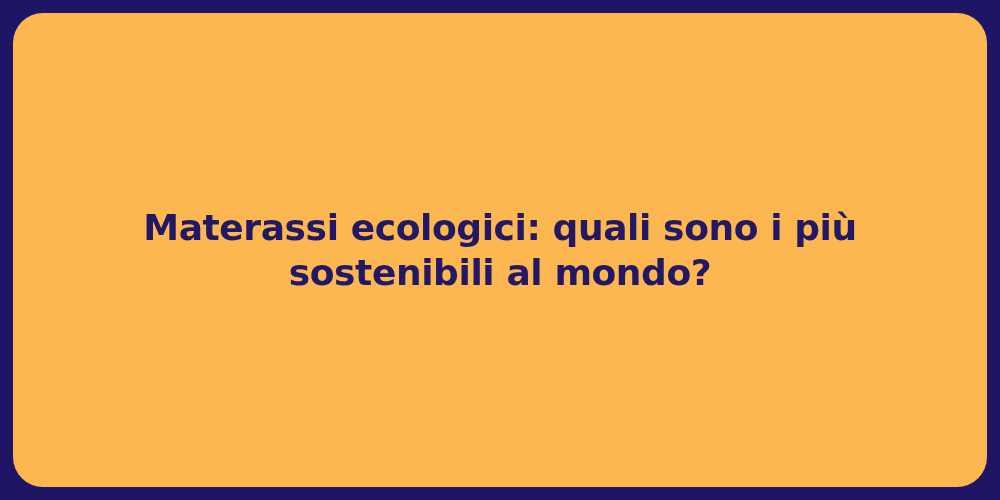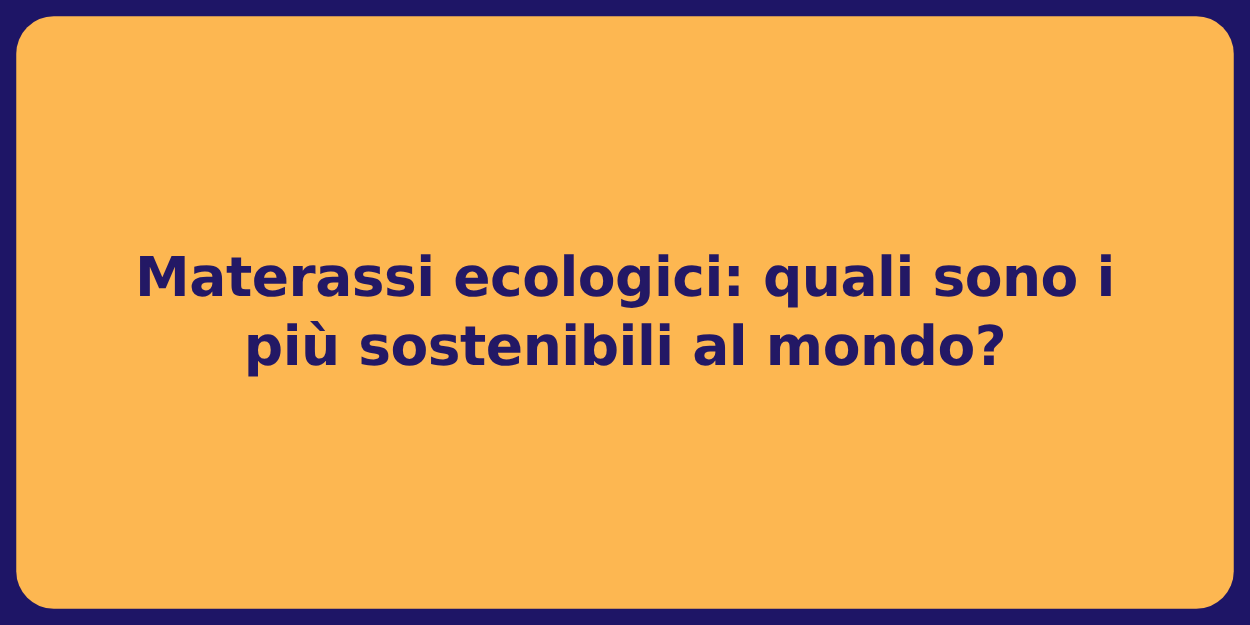--- a/index.html
+++ b/index.html
@@ -35,21 +35,21 @@
     align-items: center;
     justify-content: center;
     text-align: center;
     padding: 0 40px;
   }
 
   #banner-headline {
     margin: 18px;
     color: #231865;
     font-family: "DejaVu Sans", "Liberation Sans", sans-serif;
-    font-size: 44px;
+    font-size: 36px;
     font-weight: 700;
     line-height: 1.25;
     letter-spacing: -0.4px;
     max-width: 900px;
     word-break: break-word;
   }
 </style>
 </head>
 <body>
 

